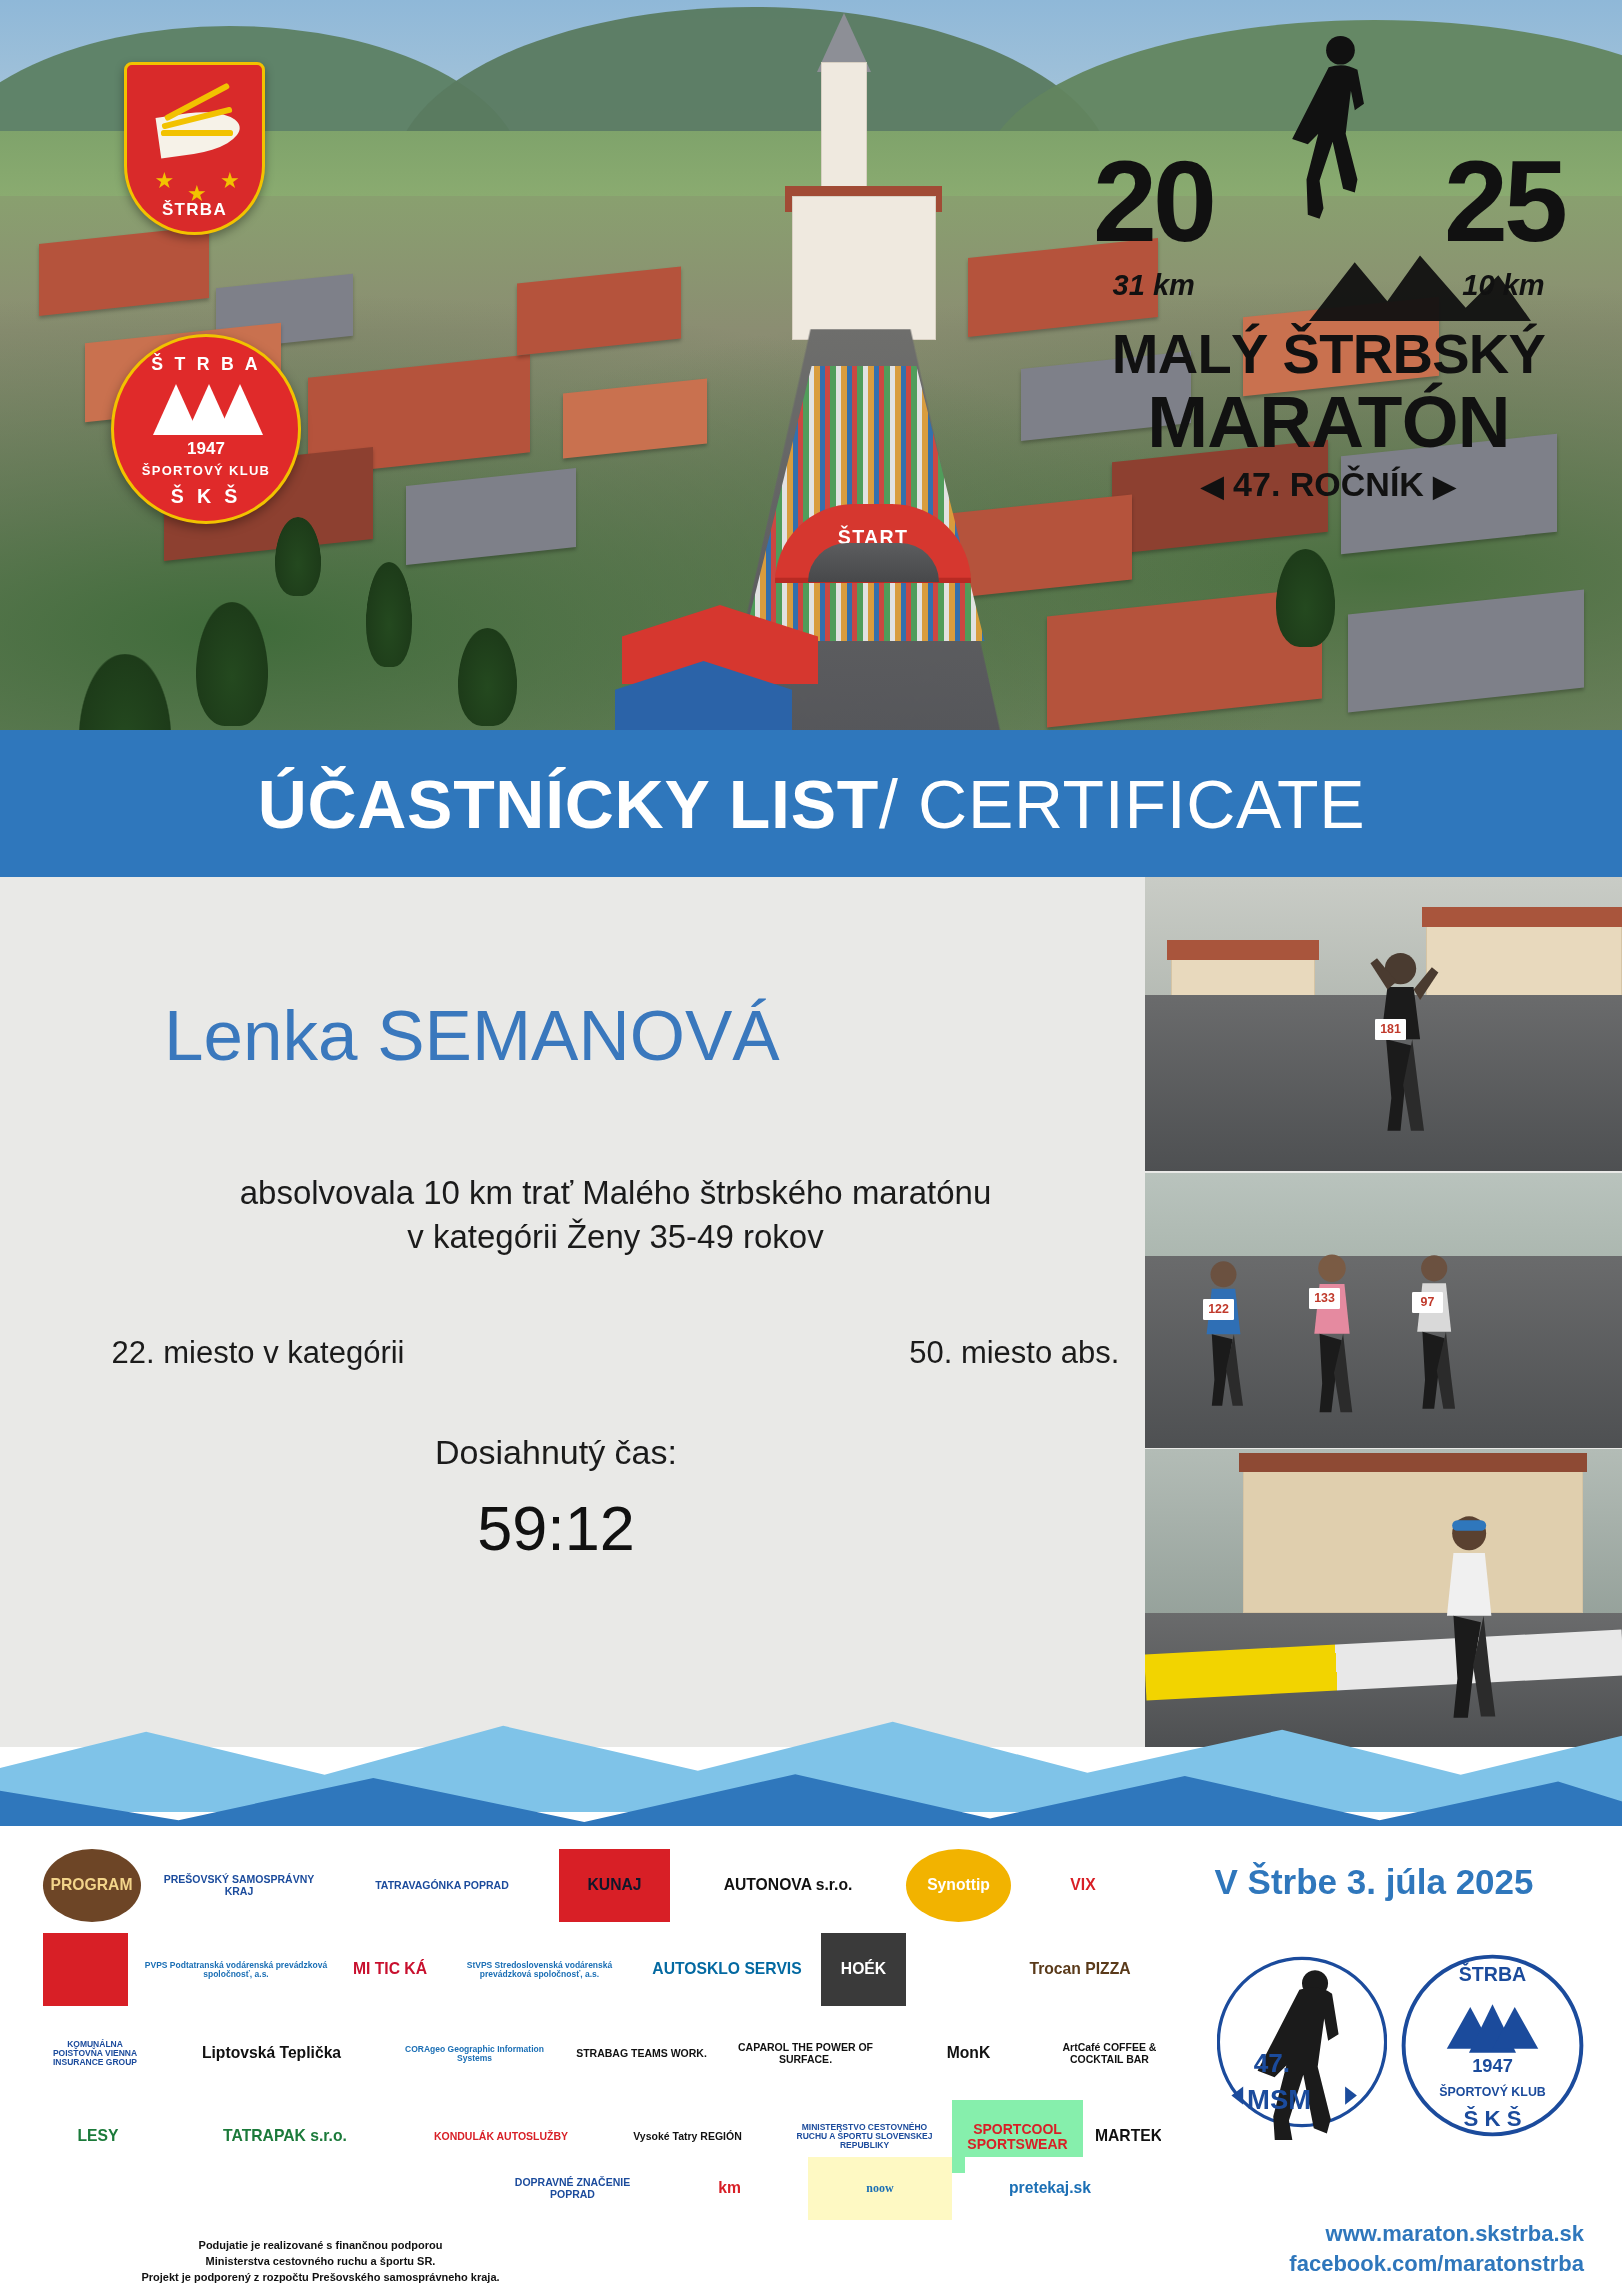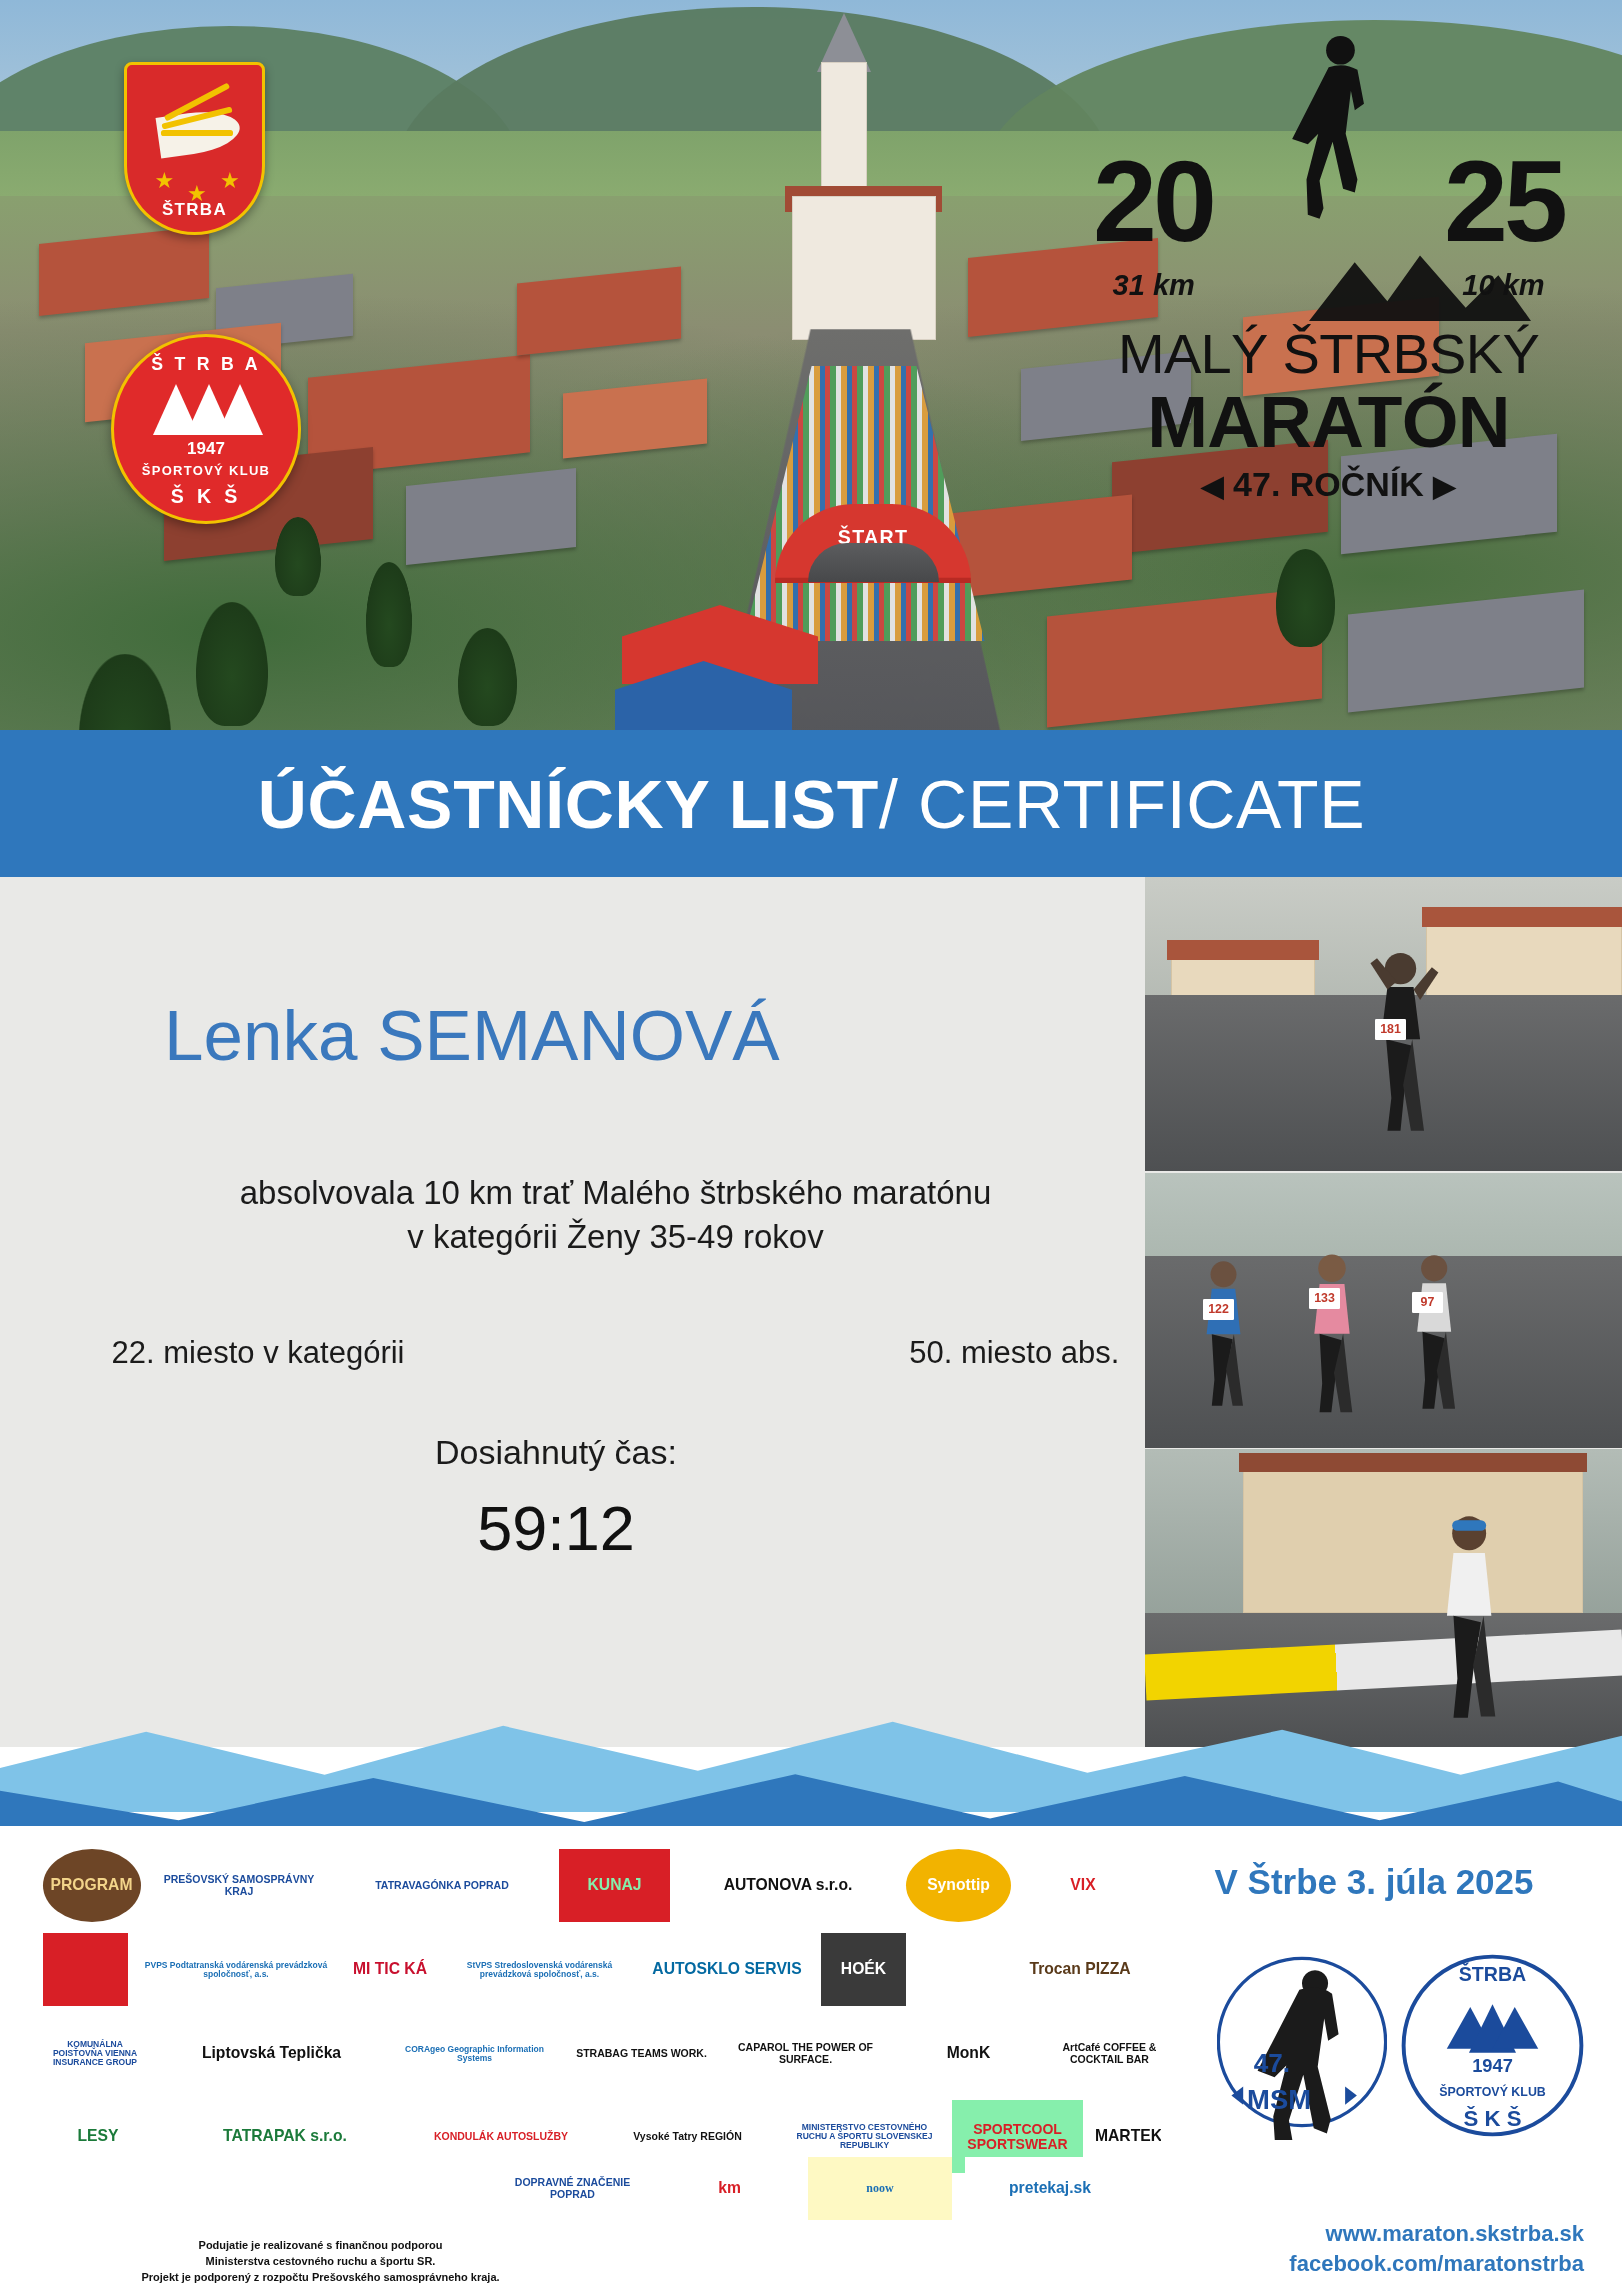--- a/index.html
+++ b/index.html
@@ -187,21 +187,21 @@
     position: absolute; left: 19.6px; top: 236px; width: 432px;
     display: flex; justify-content: space-between;
     font-size: 29px; font-weight: 800; font-style: italic;
   }
   .mountains {
     position: absolute; left: 216px; top: 216px; width: 222px; height: 72px;
     opacity: .95;
   }
   .ev-line1 {
     position: absolute; left: 0; top: 288px; width: 471px; text-align: center;
-    font-size: 56px; font-weight: 400; letter-spacing: -0.7px;
+    font-size: 56px; font-weight: 700; letter-spacing: -0.7px;
   }
   .ev-line2 {
     position: absolute; left: 0; top: 347px; width: 471px; text-align: center;
     font-size: 73px; font-weight: 900; letter-spacing: -0.7px;
   }
   .ev-line3 {
     position: absolute; left: 0; top: 432px; width: 471px; text-align: center;
     font-size: 34px; font-weight: 900;
   }
   .ev-line3 .arrow { font-size: 29px; }
@@ -506,21 +506,21 @@
   </div>
 
   <div class="wave-light"></div>
   <div class="wave-dark"></div>
 
   <div class="sponsors">
     <div class="logo-grid">
         <div class="logo" style="left: 6.5px; top: 0px; width: 98px; height: 73px; background: rgb(109, 69, 38); color: rgb(242, 212, 138); font-size: 15.7px; border: 0px; border-radius: 50%;">PROGRAM</div>
         <div class="logo" style="left: 118px; top: 0px; width: 170px; height: 73px; background: rgb(255, 255, 255); color: rgb(27, 75, 156); font-size: 10.5px; border: 0px;">PREŠOVSKÝ SAMOSPRÁVNY KRAJ</div>
         <div class="logo" style="left: 308px; top: 0px; width: 196px; height: 73px; background: rgb(255, 255, 255); color: rgb(27, 75, 156); font-size: 10.5px; border: 0px;">TATRAVAGÓNKA POPRAD</div>
-        <div class="logo" style="left: 523px; top: 0px; width: 111px; height: 73px; background: rgb(216, 31, 38); color: #86efac; font-size: 15.7px; border: 0px;">KUNAJ</div>
+        <div class="logo" style="left: 523px; top: 0px; width: 111px; height: 73px; background: rgb(216, 31, 38); color: #0f172a; font-size: 15.7px; border: 0px;">KUNAJ</div>
         <div class="logo" style="left: 654px; top: 0px; width: 196px; height: 73px; background: rgb(255, 255, 255); color: rgb(17, 17, 17); font-size: 15.7px; border: 0px;">AUTONOVA s.r.o.</div>
         <div class="logo" style="left: 870px; top: 0px; width: 105px; height: 73px; background: rgb(242, 179, 0); color: rgb(255, 255, 255); font-size: 15.7px; border: 0px; border-radius: 50%;">Synottip</div>
         <div class="logo" style="left: 988px; top: 0px; width: 118px; height: 73px; background: rgb(255, 255, 255); color: rgb(216, 31, 38); font-size: 15.7px; border: 0px;">VIX</div>
         <div class="logo" style="left: 6.5px; top: 84px; width: 85px; height: 73px; background: rgb(216, 31, 38); color: rgb(255, 255, 255); font-size: 15.7px; border: 0px;"></div>
         <div class="logo" style="left: 105px; top: 84px; width: 190px; height: 73px; background: rgb(255, 255, 255); color: rgb(27, 111, 181); font-size: 8.5px; border: 0px;">PVPS Podtatranská vodárenská prevádzková spoločnosť, a.s.</div>
         <div class="logo" style="left: 308px; top: 84px; width: 92px; height: 73px; background: rgb(255, 255, 255); color: rgb(200, 16, 46); font-size: 15.7px; border: 0px;">MI TIC KÁ</div>
         <div class="logo" style="left: 412px; top: 84px; width: 183px; height: 73px; background: rgb(255, 255, 255); color: rgb(27, 111, 181); font-size: 8.5px; border: 0px;">StVPS Stredoslovenská vodárenská prevádzková spoločnosť, a.s.</div>
         <div class="logo" style="left: 609px; top: 84px; width: 164px; height: 73px; background: rgb(255, 255, 255); color: #0369a1; font-size: 15.7px; border: 0px;">AUTOSKLO SERVIS</div>
         <div class="logo" style="left: 785px; top: 84px; width: 85px; height: 73px; background: rgb(58, 58, 58); color: rgb(255, 255, 255); font-size: 15.7px; border: 0px;">HOÉK</div>
         <div class="logo" style="left: 883px; top: 84px; width: 92px; height: 73px; background: rgb(255, 255, 255); color: rgb(27, 111, 181); font-size: 15.7px; border: 0px;"></div>

